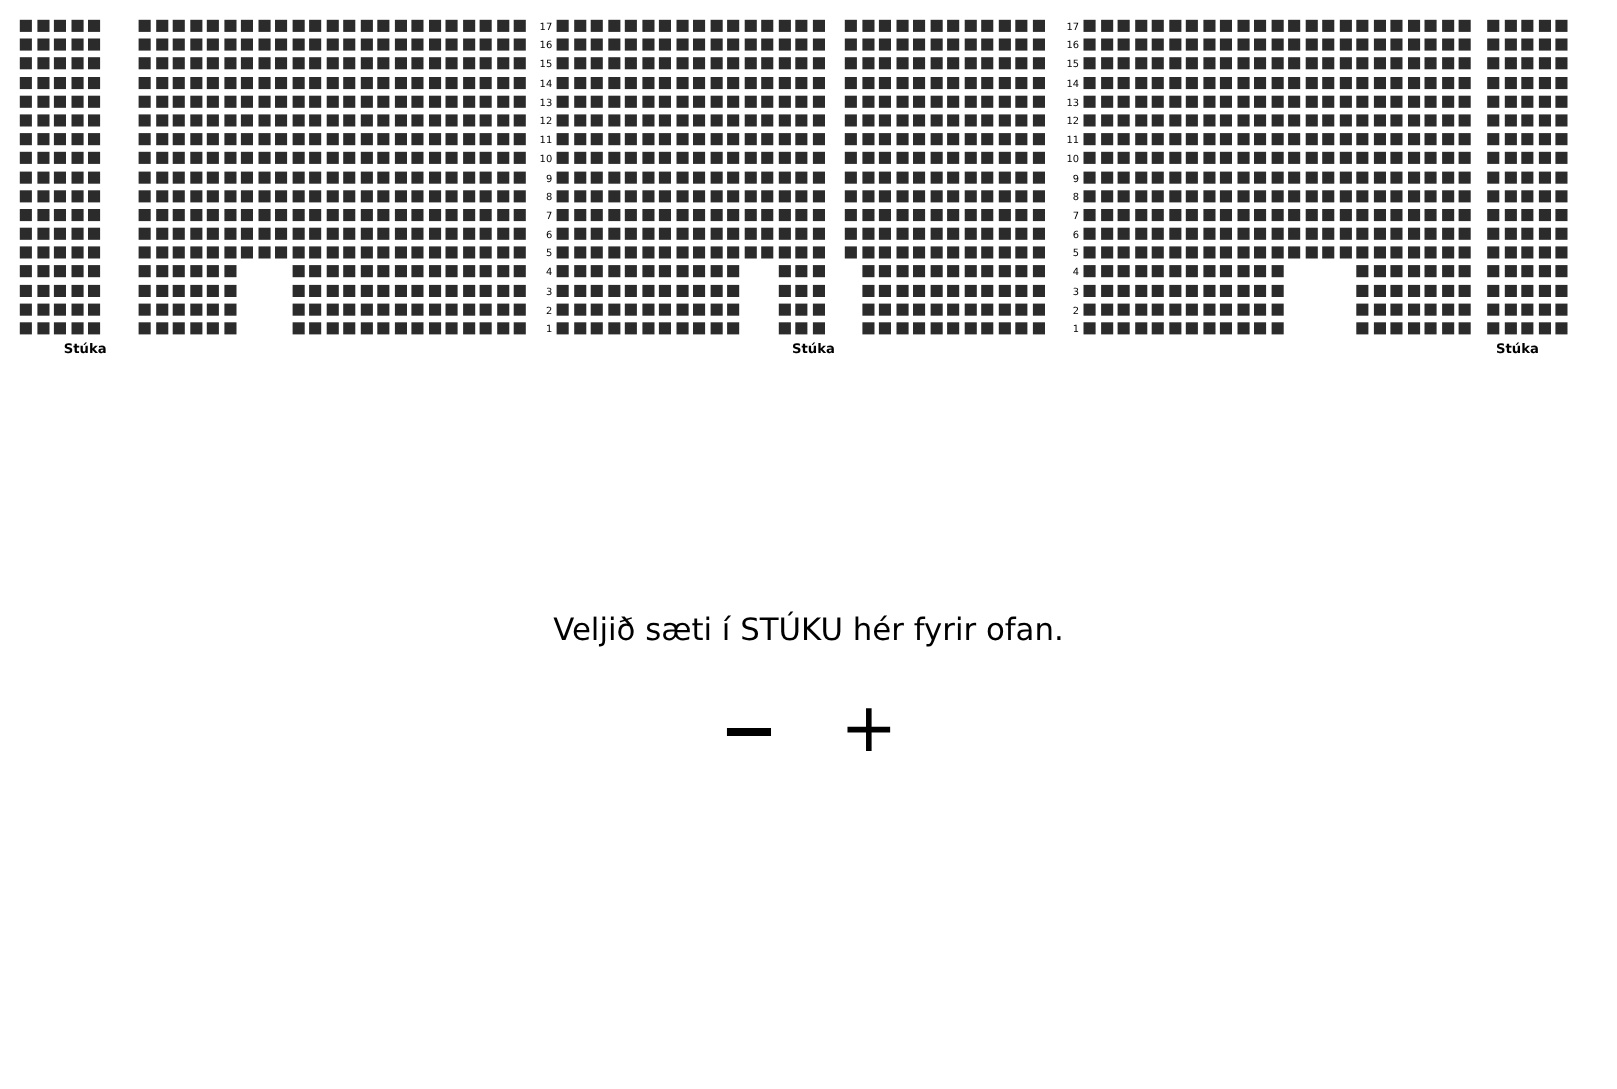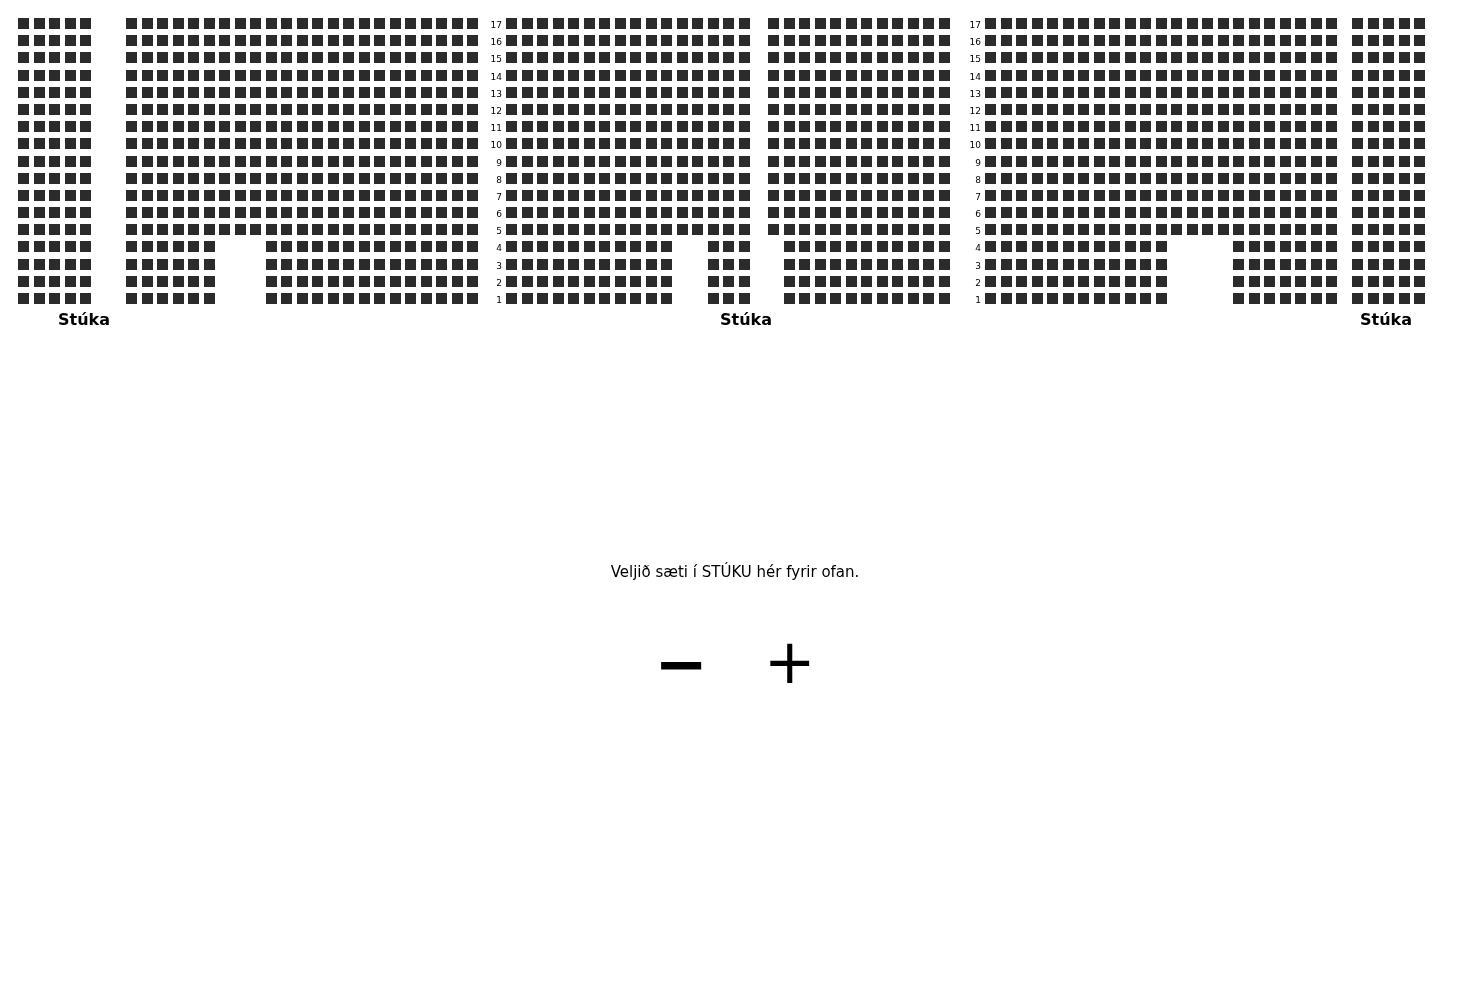--- a/index.html
+++ b/index.html
@@ -60,35 +60,35 @@
     color: #000;
   }
   .rownums div {
     height: 17.2px;
     line-height: 15px;
   }
 
   
   .stuka-label {
     position: absolute;
-    font-size: 16px;
+    font-size: 12px;
     font-weight: bold;
     font-family: "DejaVu Sans", sans-serif;
     color: #000;
     white-space: nowrap;
   }
 
   
   #instructions {
     position: absolute;
     top: 558px;
     left: 0;
     width: 1470px;
     text-align: center;
-    font-size: 15px;
+    font-size: 28px;
     line-height: 29px;
     color: #000;
     font-family: "DejaVu Sans", sans-serif;
   }
   #instructions div {
     white-space: nowrap;
   }
 
   
   #stepper {

